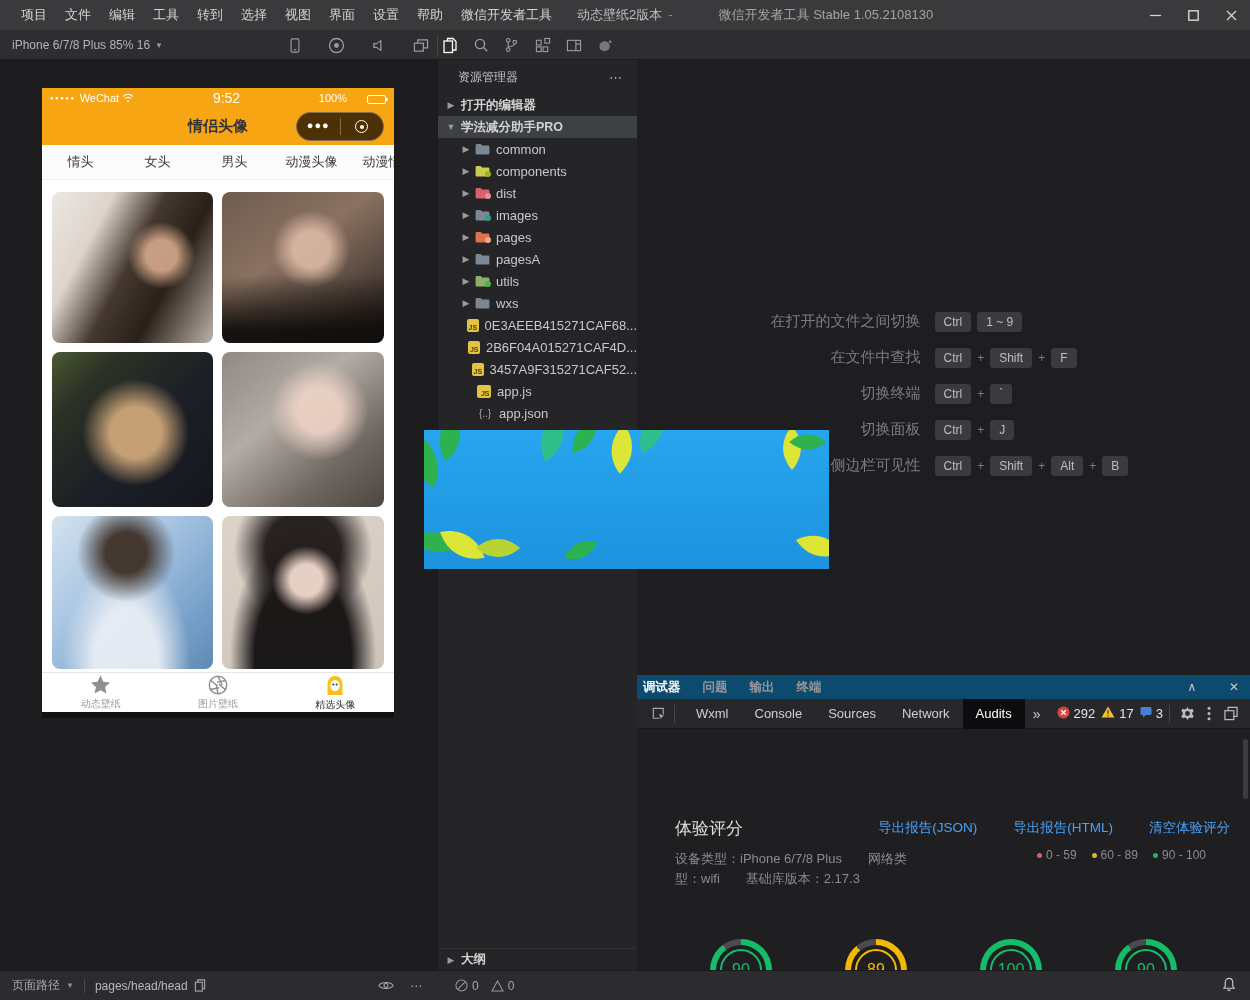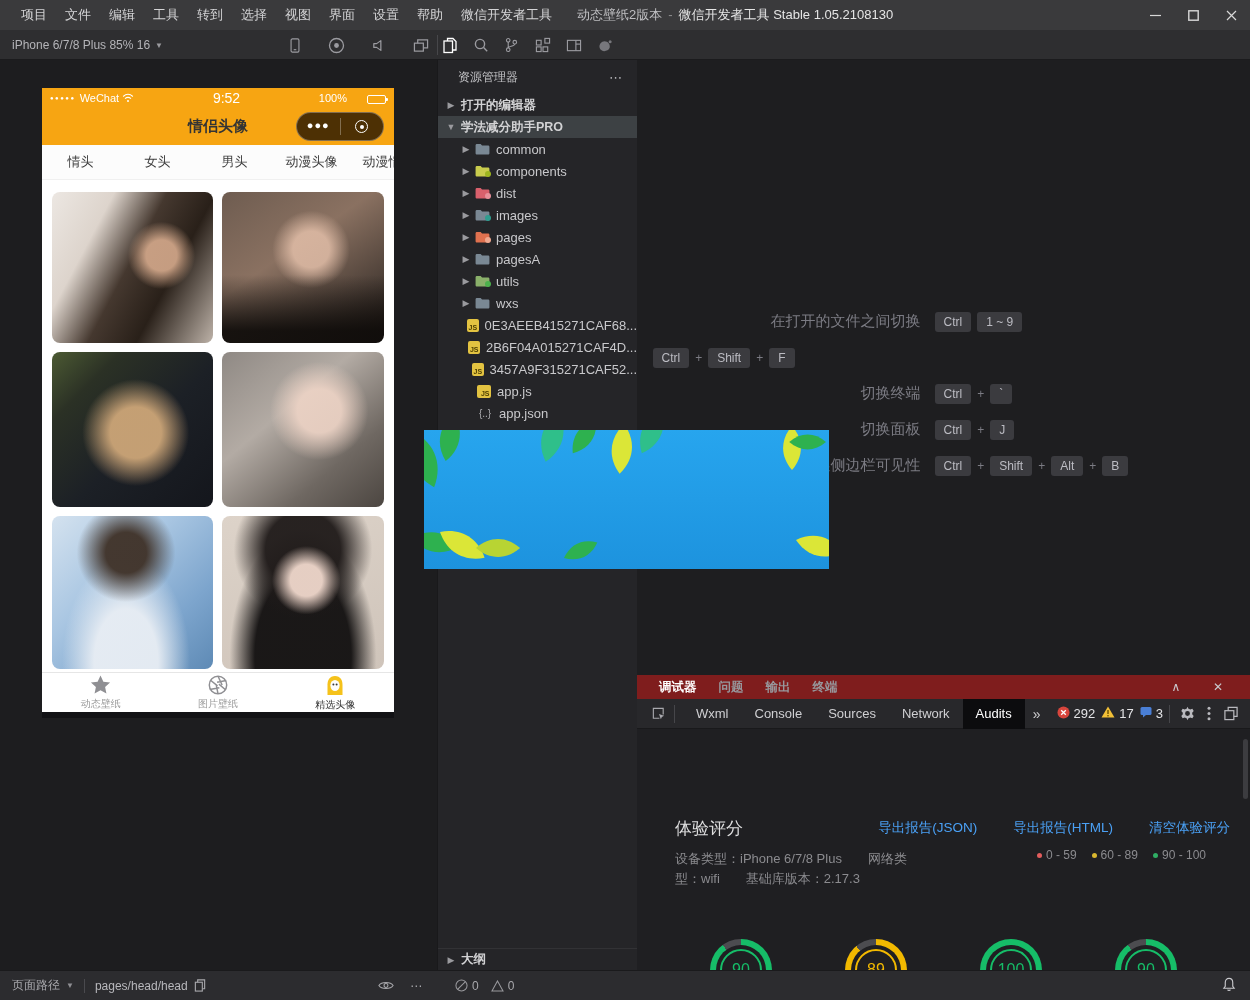--- a/index.html
+++ b/index.html
@@ -6,21 +6,21 @@
   html,body { width:1250px; height:1000px; overflow:hidden; background:#1d1d1f;
     font-family:"Liberation Sans","DejaVu Sans",sans-serif; -webkit-font-smoothing:antialiased; }
   .icon svg { display:block; }
 
   
   #titlebar { position:absolute; left:0; top:0; width:1250px; height:30px; background:#3a3a3c;
     display:flex; align-items:center; color:#d4d4d6; font-size:13px; }
   #menus { display:flex; align-items:center; padding-left:12px; }
   .menu-item { padding:0 9px; height:30px; line-height:30px; cursor:default; }
   #win-title { margin-left:16px; font-size:13px; color:#bfbfc2; white-space:nowrap; }
-  #win-title .t2 { color:#e5e5e5; } #win-title .sep { color:#8d8d90; margin:0 6px; }
+  #win-title .t2 { color:#a3a3a3;margin-left:40px; } #win-title .sep { color:#8d8d90; margin:0 6px; }
   #win-controls { margin-left:auto; display:flex; height:30px; }
   .win-btn { width:38px; height:30px; display:flex; align-items:center; justify-content:center; color:#d8d8d8; }
 
   
   #toolbar { position:absolute; left:0; top:30px; width:1250px; height:30px; background:#2e2e30; border-bottom:1px solid #1b1b1d; }
   #device-selector { position:absolute; left:12px; top:0; height:30px; display:flex; align-items:center; gap:5px;
     color:#b4b4b8; font-size:12px; }
   #device-selector .caret { font-size:8px; color:#9a9a9e; }
   .tool-row { position:absolute; top:0; height:30px; display:flex; align-items:center; }
   #sim-icons { left:286px; gap:25px; }
@@ -102,21 +102,21 @@
   #editor { position:absolute; left:637px; top:60px; width:613px; height:615px; background:#1e1e20; }
   #shortcuts { position:absolute; left:50%; top:250px; transform:translateX(-50%); display:flex; flex-direction:column; gap:13px; }
   .sc-row { display:flex; align-items:center; height:23px; }
   .sc-label { width:282px; text-align:right; color:#7b7b83; font-size:15px; padding-right:14px; white-space:nowrap; }
   .sc-keys { width:300px; display:flex; align-items:center; gap:6px; }
   .keycap { background:#3b3b3f; color:#bcbcc3; font-size:12px; border-radius:3px; padding:3px 9px; min-width:14px; text-align:center; }
   .kplus { color:#7b7b83; font-size:12px; }
 
   
   #debugger { position:absolute; left:637px; top:675px; width:613px; height:295px; background:#1f1f22; }
-  #dbg-row1 { height:24px; background:#7f1d1d; display:flex; align-items:center; padding:0 22px; gap:22px; }
+  #dbg-row1 { height:24px; background:#0c4a6e; display:flex; align-items:center; padding:0 6px; gap:22px; }
   .dbg-tab { font-size:12.5px; color:#97979c; font-weight:bold; }
   .dbg-tab.active { color:#ffffff; }
   #dbg-row1 .spacer { flex:1; }
   .dbg-wbtn { color:#c9c9cd; font-size:12px; width:20px; text-align:center; }
   #dbg-row2 { height:30px; background:#28282b; border-bottom:1px solid #19191b; display:flex; align-items:center; padding:0 8px; }
   #inspect-btn { color:#a9a9ae; margin:0 6px; }
   #row2-divider { width:1px; height:18px; background:#46464a; margin:0 8px 0 2px; }
   .dt-tab { padding:0 13px; height:30px; line-height:30px; font-size:13px; color:#cfcfd2; }
   .dt-tab.active { background:#0c0c0e; color:#ffffff; }
   .dt-more { color:#cfcfd2; font-size:14px; padding:0 8px; }
@@ -475,20 +475,21 @@
 <div id="editor">
   <div id="shortcuts">
       <div class="sc-row">
         <span class="sc-label">在打开的文件之间切换</span>
         <span class="sc-keys">
           <span class="keycap">Ctrl</span>
           <span class="keycap">1 ~ 9</span>
         </span>
       </div>
       <div class="sc-row">
+        <span class="sc-label">在文件中查找</span>
         <span class="sc-keys">
           <span class="keycap">Ctrl</span>
           <span class="kplus">+</span>
           <span class="keycap">Shift</span>
           <span class="kplus">+</span>
           <span class="keycap">F</span>
         </span>
       </div>
       <div class="sc-row">
         <span class="sc-label">切换终端</span>

